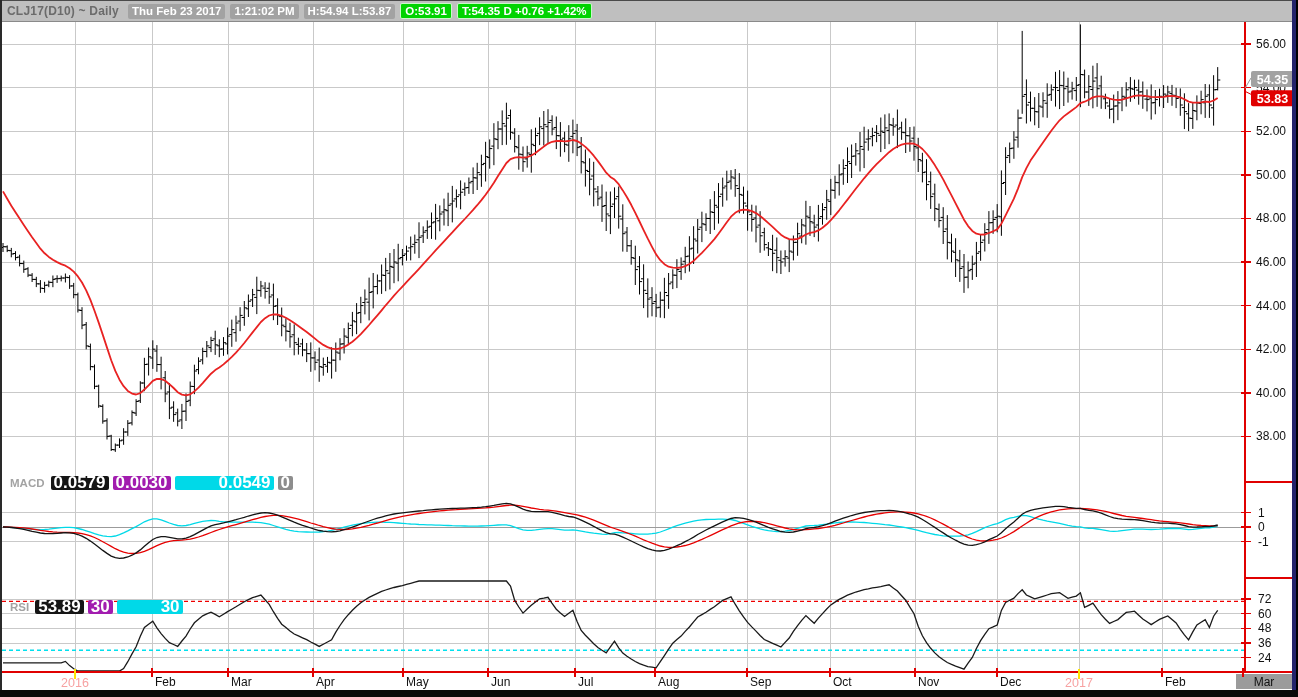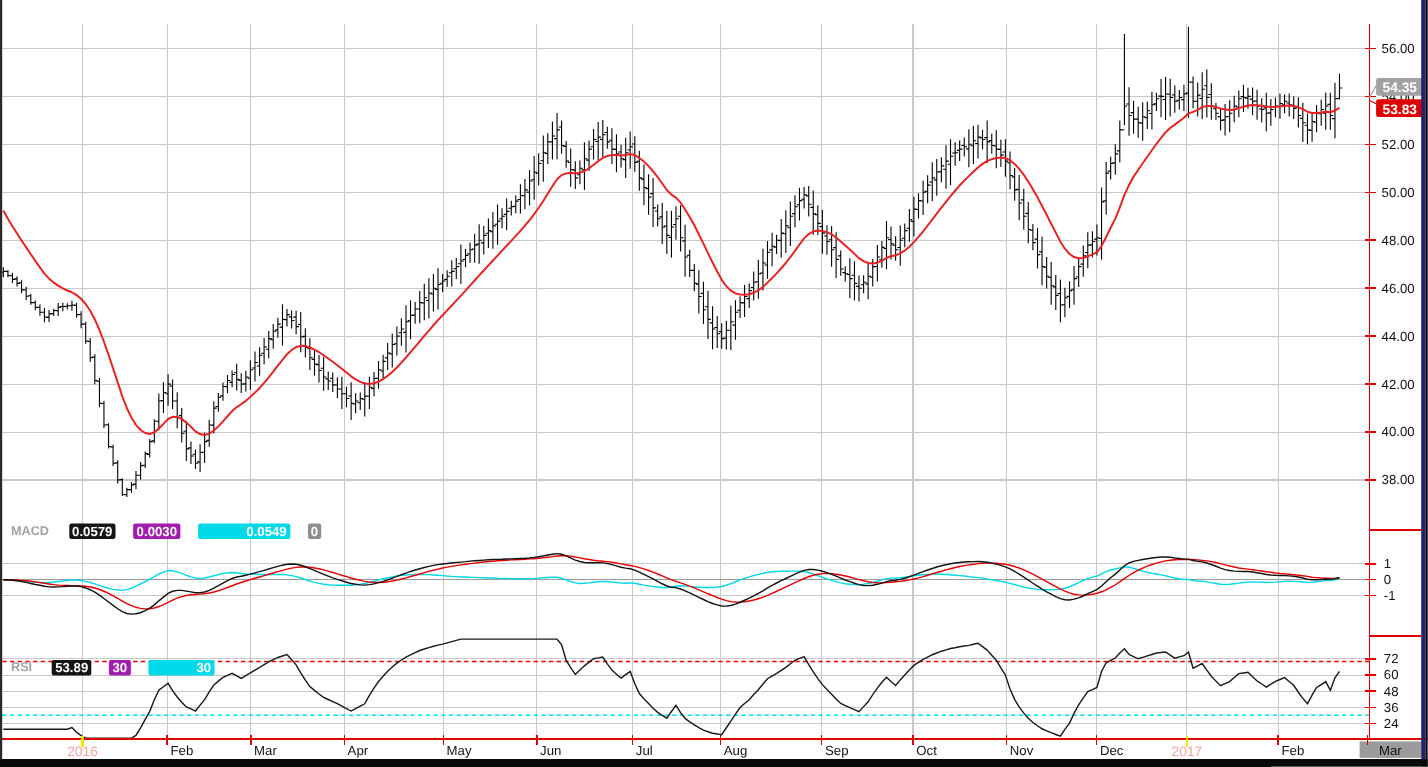--- a/index.html
+++ b/index.html
@@ -8,43 +8,51 @@
   
   #header{position:absolute;left:0;top:0;width:1298px;height:22px;background:#bfbfbf;
           border-top:1px solid #4a4a4a;border-bottom:1px solid #8a8a8a;box-sizing:border-box;
           display:flex;align-items:center;gap:5px;padding-left:7px;font-size:12px;}
   .title{color:#6b6b6b;font-weight:bold;letter-spacing:.2px;margin-right:4px;}
   .chip{display:inline-block;padding:0 4px;border-radius:2px;color:#fff;font-weight:bold;
         font-size:11.5px;line-height:15px;height:15px;}
   .chip.gray{background:#a2a2a2;}
   .chip.green{background:#00d300;border:1px solid #c9f7c9;line-height:14px;height:14px;}
   
-  .legend{position:absolute;left:10px;display:flex;align-items:center;gap:16px;font-size:11.5px;}
+  .legend{position:absolute;left:10px;display:flex;align-items:center;gap:4px;font-size:11.5px;}
   .legend .ind{color:#a3a3a3;font-weight:bold;margin-right:2px;}
   .badge{display:inline-block;padding:0 3px;border-radius:2px;color:#fff;font-weight:bold;
-         font-size:12px;line-height:14px;height:14px;}
+         font-size:17px;line-height:14px;height:14px;}
   .badge.black{background:#151515;}
   .badge.red{background:#a21caf;}
   .badge.cyan{background:#00d9e8;padding-left:44px;}
   .badge.gray{background:#8d8d8d;}
   #macd-legend{top:476px;}
   #rsi-legend{top:600px;}
   
   #chart-svg{position:absolute;left:0;top:0;}
   
   #left-edge{position:absolute;left:0;top:0;width:2px;height:690px;background:#2a2a2a;}
   #navy-edge{position:absolute;left:1292px;top:0;width:4px;height:697px;background:#23236b;}
   #black-edge{position:absolute;left:1296px;top:0;width:2px;height:697px;background:#000;}
   #bottom-strip{position:absolute;left:0;top:690px;width:1298px;height:7px;background:#0a0a0a;}
 </style>
 </head>
 <body>
 
 <div id="app">
 
+  <div id="header">
+    <span class="title">CLJ17(D10) ~ Daily</span>
+    <span class="chip gray">Thu Feb 23 2017</span>
+    <span class="chip gray">1:21:02 PM</span>
+    <span class="chip gray">H:54.94  L:53.87</span>
+    <span class="chip green">O:53.91</span>
+    <span class="chip green">T:54.35 D  +0.76  +1.42%</span>
+  </div>
 
   <div id="chart-svg"><svg width="1298" height="697" viewBox="0 0 1298 697" xmlns="http://www.w3.org/2000/svg" style="font-family:'Liberation Sans',sans-serif">
         <g shape-rendering="crispEdges">
           <line x1="75" y1="22" x2="75" y2="672" stroke="#c9c9c9" stroke-width="1"></line>
           <line x1="152" y1="22" x2="152" y2="672" stroke="#c9c9c9" stroke-width="1"></line>
           <line x1="228" y1="22" x2="228" y2="672" stroke="#c9c9c9" stroke-width="1"></line>
           <line x1="313" y1="22" x2="313" y2="672" stroke="#c9c9c9" stroke-width="1"></line>
           <line x1="403" y1="22" x2="403" y2="672" stroke="#c9c9c9" stroke-width="1"></line>
           <line x1="488" y1="22" x2="488" y2="672" stroke="#c9c9c9" stroke-width="1"></line>
           <line x1="575" y1="22" x2="575" y2="672" stroke="#c9c9c9" stroke-width="1"></line>

